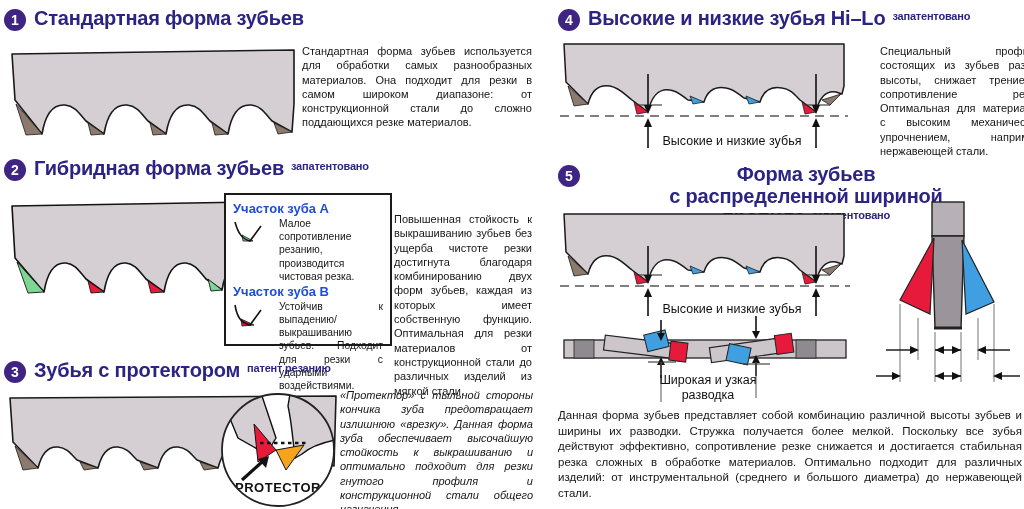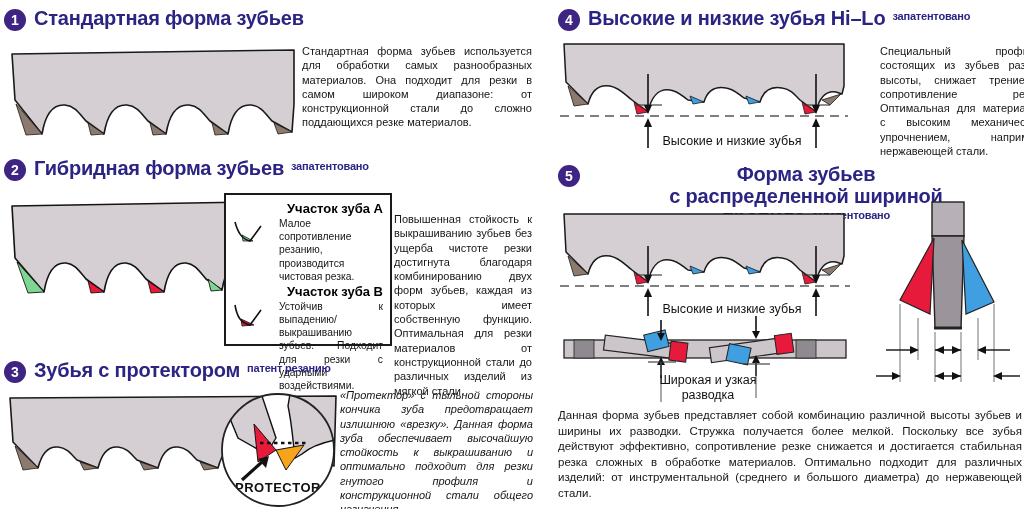--- a/index.html
+++ b/index.html
@@ -6,21 +6,21 @@
   body{font-family:"Liberation Sans", sans-serif; background:#ffffff;}
   #page{position:relative;width:1024px;height:509px;background:#ffffff;overflow:hidden;}
   .abs{position:absolute;}
   .sec-header{display:flex;align-items:flex-start;gap:8px;}
   .badge{flex:0 0 auto;width:22px;height:22px;border-radius:50%;background:#3e2583;color:#fff;
          font-size:14px;font-weight:bold;line-height:22px;text-align:center;margin-top:1px;}
   .sec-title{font-size:20px;font-weight:bold;color:#2b2483;line-height:1.08;letter-spacing:-0.2px;text-align:center;}
   .patent{font-size:11px;font-weight:bold;color:#2b2483;margin-left:7px;position:relative;top:-5px;white-space:nowrap;}
   .body-text{font-size:11px;line-height:1.3;color:#151515;text-align:justify;}
   .callout{background:#fff;border:2px solid #1a1a1a;box-sizing:border-box;padding:5px 7px 4px 7px;}
-  .co-title{font-size:13px;font-weight:bold;color:#000000;margin:1px 0 1px 0;text-align:right;}
+  .co-title{font-size:13px;font-weight:bold;color:#1d4ed8;margin:1px 0 1px 0;}
   .co-row{display:flex;align-items:flex-start;gap:16px;}
   .co-icon{flex:0 0 auto;margin-top:3px;}
   .co-text{flex:1;font-size:10.3px;line-height:1.28;color:#151515;text-align:justify;}
   svg text{font-family:"Liberation Sans", sans-serif;}
   .diagram-label{font-size:12.5px;fill:#111;}
 </style>
 </head>
 <body>
 
 <div id="page">

